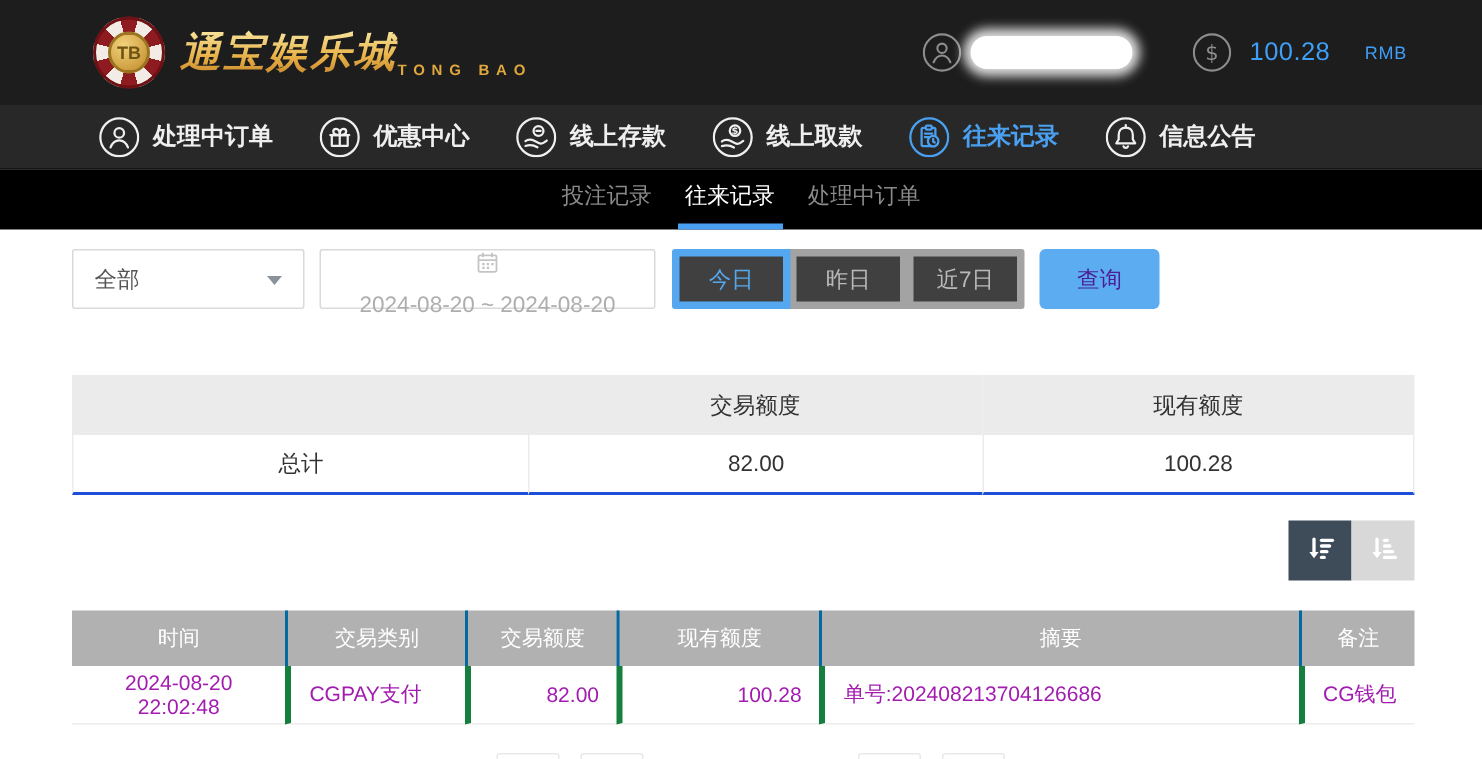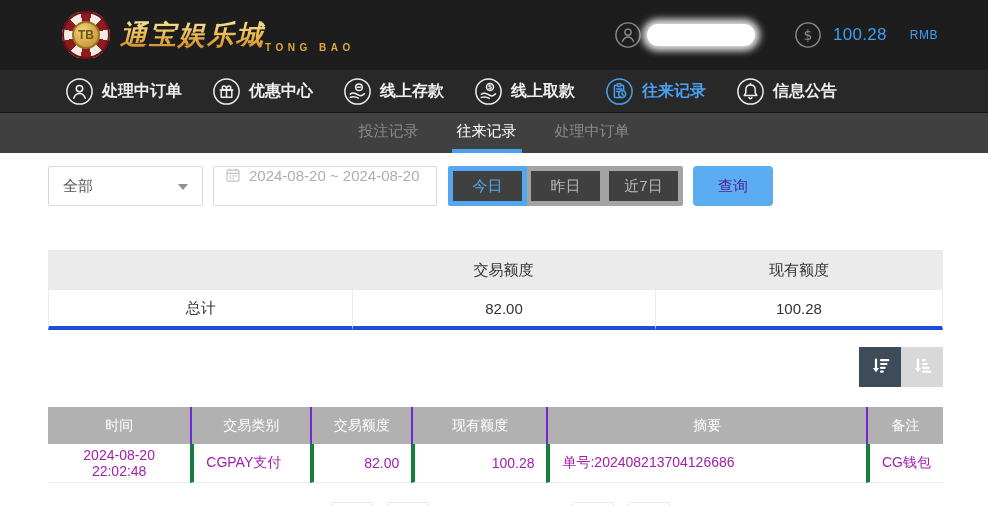--- a/index.html
+++ b/index.html
@@ -34,69 +34,69 @@
 
   
   .mainnav { height:43px; background:#282828; border-bottom:1px solid #161616;
     display:flex; align-items:center; padding-left:66px; gap:31px; }
   .nav-item { display:flex; align-items:center; gap:9px; color:#efefef;
     font-size:16px; font-weight:bold; cursor:pointer; }
   .nav-item.active { color:#4aa0f0; }
   .nav-item svg { display:block; }
 
   
-  .subnav { height:40px; background:#404040; display:flex; justify-content:center; gap:28px; }
+  .subnav { height:40px; background:#000000; display:flex; justify-content:center; gap:12px; }
   .subtab { color:#8a8a8a; font-size:15px; line-height:36px; height:40px;
     padding:0 5px; border-bottom:4px solid transparent; cursor:pointer; }
   .subtab.active { color:#fff; border-bottom-color:#4aa0f0; }
 
   
   .content { padding:0 45px 0 48px; }
   .filters { margin-top:13px; display:flex; align-items:center; }
   .select { width:155px; height:40px; border:1px solid #d9d9d9; border-radius:2px;
     display:flex; align-items:center; padding:0 14px; font-size:15px; color:#555;
     position:relative; cursor:pointer; background:#fff; }
   .caret { position:absolute; right:14px; top:17px; width:0; height:0;
     border-left:5px solid transparent; border-right:5px solid transparent;
     border-top:6px solid #8b929b; }
   .datebox { width:224px; height:40px; margin-left:10px; border:1px solid #d9d9d9;
-    border-radius:2px; display:flex; gap:8px; padding:0 11px;
-    color:#aeaeae; font-size:15px; background:#fff; cursor:pointer; }
+    border-radius:2px; display:flex; align-items:center; gap:8px; padding:0 11px;
+    color:#aeaeae; font-size:15px; background:#fff; cursor:pointer;flex-direction:column; }
   .qgroup { display:flex; margin-left:11px; }
   .qbtn { width:79px; height:40px; background:#404040; border:5px solid #a3a3a3;
     color:#b9b9b9; font-size:15px; display:flex; align-items:center; justify-content:center;
     margin-left:-1px; cursor:pointer; }
   .qbtn:first-child { margin-left:0; border-radius:2px 0 0 2px; }
   .qbtn:last-child { border-radius:0 2px 2px 0; }
   .qbtn.active { border-color:#55a8f0; color:#55a8f0; position:relative; z-index:2; }
   .search-btn { width:80px; height:40px; margin-left:10px; background:#5cacf2; color:#4c1d95;
     border:none; border-radius:4px; font-size:15px; cursor:pointer; }
 
   
   table { border-collapse:separate; border-spacing:0; width:100%; }
   .summary { margin-top:44px; font-size:15px; color:#333; }
   .summary thead th { background:#ebebeb; height:40px; font-weight:normal; text-align:center; }
   .summary tbody td { height:40px; text-align:center; background:#fff;
-    border-bottom:4px solid #1d4ed8; }
+    border-bottom:2px solid #1d4ed8; }
   .summary tbody td + td { border-left:1px solid #ececec; }
   .summary tbody td:first-child { border-left:1px solid #ececec; }
   .summary tbody td:last-child { border-right:1px solid #ececec; }
 
   
   .sort-row { margin-top:17px; display:flex; justify-content:flex-end; }
   .sort-btn { width:42px; height:40px; border:none; display:flex; align-items:center;
     justify-content:center; cursor:pointer; }
   .sort-btn.desc { background:#3e4b59; }
   .sort-btn.asc  { background:#d8d8d8; }
 
   
   .records { margin-top:20px; font-size:14px; }
   .records thead th { background:#b1b1b1; color:#fff; font-weight:normal; height:37px;
     text-align:center; }
-  .records thead th + th { border-left:2px solid #6d28d9; }
+  .records thead th + th { border-left:2px solid #0369a1; }
   .records tbody td { height:39px; color:#a21caf; border-bottom:1px solid #ececec;
     padding:0 12px; background:#fff; }
   .records tbody td + td { border-left:4px solid #15803d; }
   .al { text-align:left; } .ar { text-align:right; } .ac { text-align:center; }
 
   
   .pager { position:relative; height:20px; margin-top:17px; }
   .stub { position:absolute; top:2px; width:42px; height:14px; background:#fff;
     border:1px solid #e9e9e9; border-radius:2px; }
 </style>

